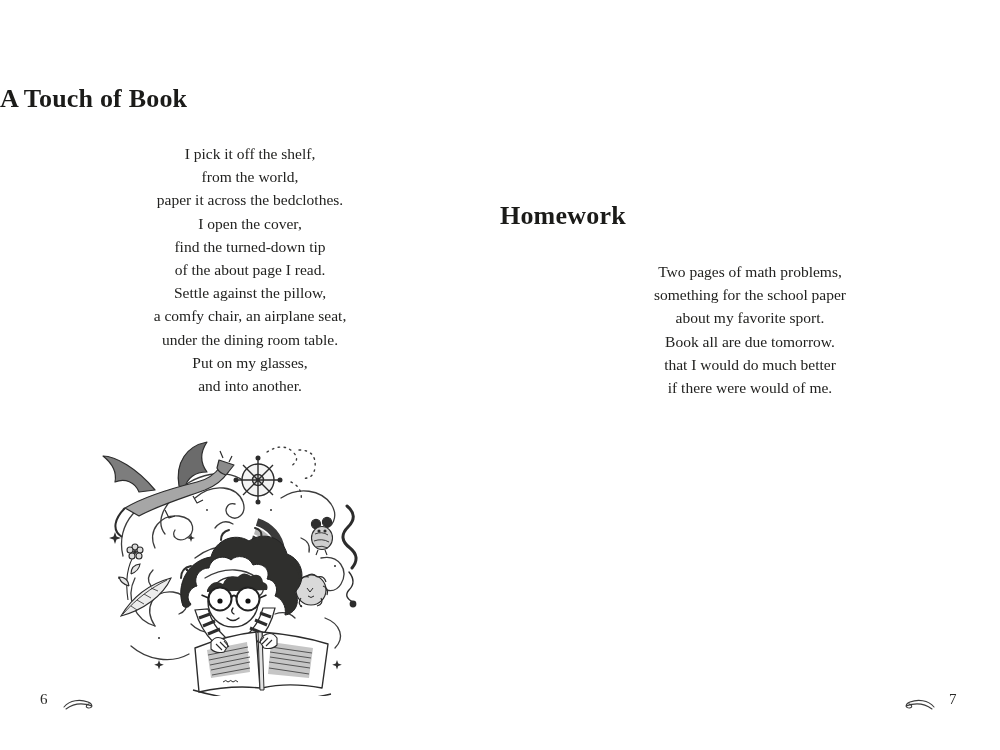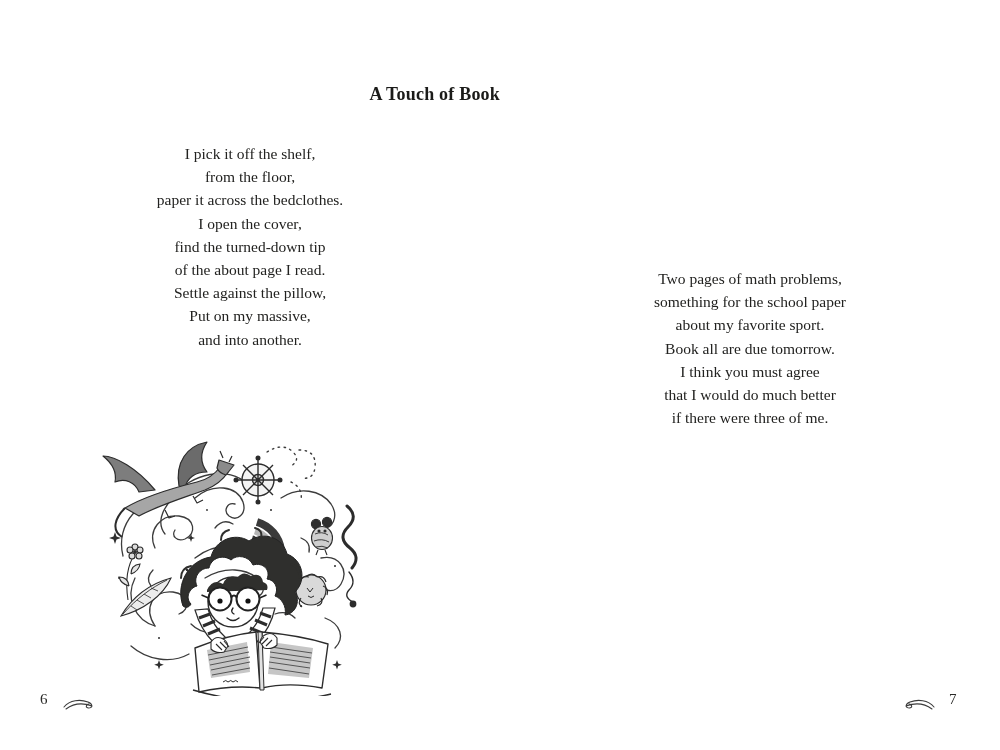--- a/index.html
+++ b/index.html
@@ -1,55 +1,57 @@
 <!DOCTYPE html>
 <html><head>
 <meta charset="utf-8">
 <style>
   html,body{margin:0;padding:0;background:#ffffff;}
   .spread{
     position:relative;width:1000px;height:750px;background:#ffffff;
     font-family:"Liberation Serif","DejaVu Serif",serif;color:#1e1e1c;overflow:hidden;
   }
   .page-title{
-    position:absolute;width:500px;text-align:right;margin:0;
-    font-size:18px;font-weight:700;letter-spacing:.2px;color:#1b1b19;
+    position:absolute;width:500px;text-align:left;margin:0;
+    font-size:26px;font-weight:700;letter-spacing:.2px;color:#1b1b19;
   }
   .page-title.tl{top:84px;left:0;}
   .page-title.tr{top:201px;left:500px;}
   .poem{position:absolute;width:500px;text-align:center;font-size:15.5px;line-height:23.2px;color:#222220;}
   .poem.pl{top:142px;left:0;}
-  .poem.pr{top:267px;left:500px;font-family:Liberation Serif, serif;}
+  .poem.pr{top:260px;left:500px;font-family:Liberation Serif, serif;}
   .poem p{margin:0;}
   .illustration{position:absolute;left:95px;top:438px;width:270px;height:258px;}
   .illustration svg{width:100%;height:100%;display:block;}
   .pagenum{position:absolute;top:691px;font-size:15px;color:#2a2a28;}
   .pagenum.n6{left:40px;}
   .pagenum.n7{left:949px;}
   .flourish{position:absolute;top:697px;width:36px;height:14px;}
   .flourish.f6{left:62px;}
   .flourish.f7{left:900px;transform:scaleX(-1);}
   .flourish svg{width:100%;height:100%;display:block;}
 </style>
 </head>
 <body>
 
 <div class="spread">
 
   <h1 class="page-title tl">A Touch of Book</h1>
 
   <div class="poem pl">
     <p>I pick it off the shelf,</p>
-    <p>from the floor,</p>
+    <p>from the world,</p>
     <p>paper it across the bedclothes.</p>
     <p>I open the cover,</p>
     <p>find the turned-down tip</p>
     <p>of the about page I read.</p>
     <p>Settle against the pillow,</p>
-    <p>Put on my massive,</p>
+    <p>a comfy chair, an airplane seat,</p>
+    <p>under the dining room table.</p>
+    <p>Put on my glasses,</p>
     <p>and into another.</p>
   </div>
 
   <div class="illustration">
     <svg viewBox="0 0 270 258" xmlns="http://www.w3.org/2000/svg">
 
       <g stroke="#3c3c3c" fill="none" stroke-width="1.3" stroke-linecap="round">
         <path d="M28,118 C20,86 45,58 78,60 C66,72 62,86 70,96"></path>
         <path d="M78,60 C95,34 135,28 152,46"></path>
         <path d="M60,110 C52,92 66,76 84,78 C100,80 102,96 90,101 C82,104 76,98 80,92"></path>
@@ -210,29 +212,29 @@
         <g stroke="#2c2c2c" stroke-width="1.1">
           <path d="M116,204 q4,-6 10,-4 q6,2 7,8 l-4,6 q-8,2 -13,-3 z" fill="#ffffff"></path>
           <path d="M121,206 l6,6 M125,204 l6,6 M129,203 l5,6" fill="none"></path>
           <path d="M182,200 q-4,-6 -10,-4 q-6,2 -7,8 l4,6 q8,2 13,-3 z" fill="#ffffff"></path>
           <path d="M177,202 l-6,6 M173,200 l-6,6 M169,199 l-5,6" fill="none"></path>
         </g>
       </g>
     </svg>
   </div>
 
+  <h1 class="page-title tr">Homework</h1>
 
   <div class="poem pr">
     <p>Two pages of math problems,</p>
     <p>something for the school paper</p>
     <p>about my favorite sport.</p>
     <p>Book all are due tomorrow.</p>
-    <p>I think you must agree</p>
     <p>that I would do much better</p>
-    <p>if there were three of me.</p>
+    <p>if there were would of me.</p>
   </div>
 
   <span class="pagenum n6">6</span>
   <span class="flourish f6">
     <svg viewBox="0 0 36 14" xmlns="http://www.w3.org/2000/svg">
       <path d="M2,10 C8,3 18,2 26,5 C31,7 31,11 26.5,11 C23.5,11 23.5,7.5 27,7 M4,12 C12,6 22,6 30,9" stroke="#3a3a3a" stroke-width="1.1" fill="none" stroke-linecap="round"></path>
     </svg>
   </span>
 
   <span class="pagenum n7">7</span>

